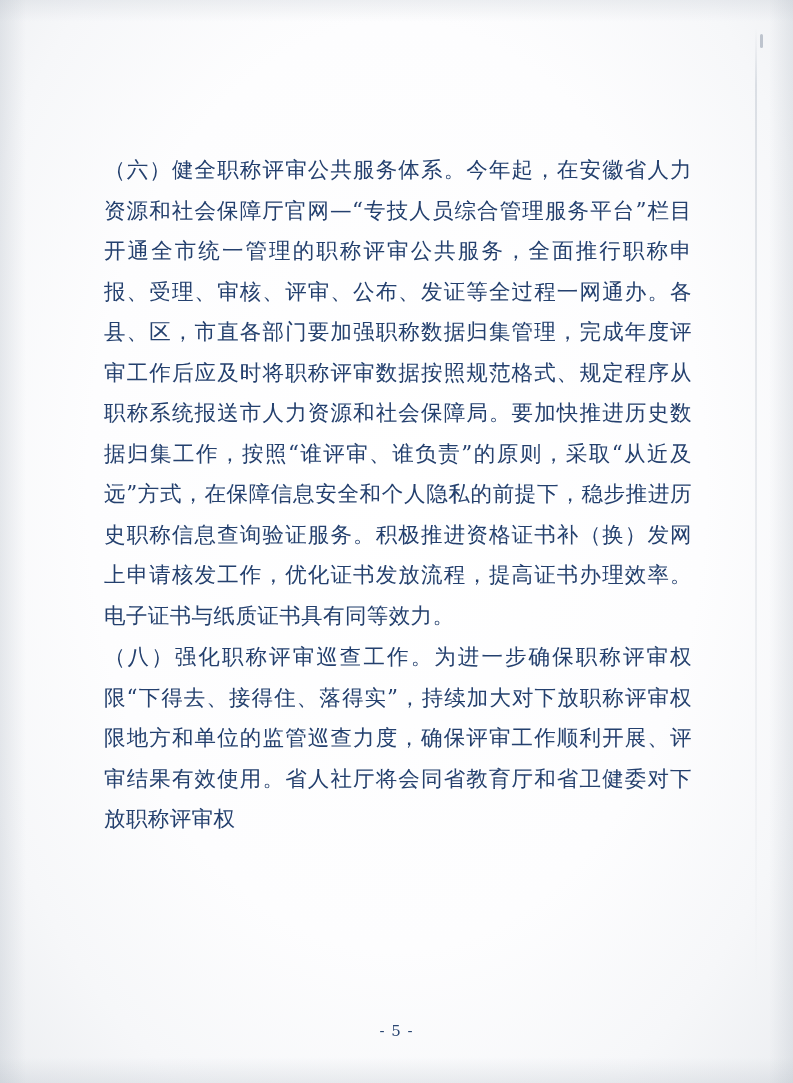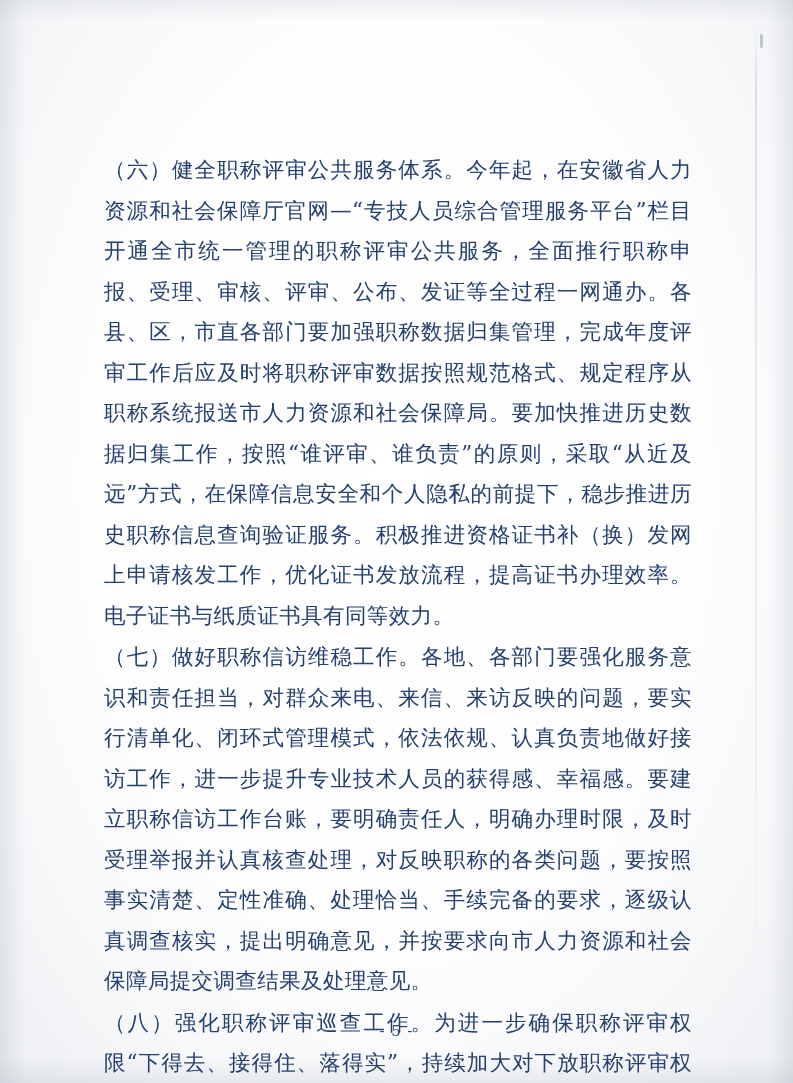--- a/index.html
+++ b/index.html
@@ -103,19 +103,18 @@
 </head>
 <body>
 
 <div class="page">
 
   <div class="scan-streak"></div>
   <div class="scan-dot"></div>
 
   <div class="content">
     <p class="para indent">（六）健全职称评审公共服务体系。今年起，在安徽省人力资源和社会保障厅官网—“专技人员综合管理服务平台”栏目开通全市统一管理的职称评审公共服务，全面推行职称申报、受理、审核、评审、公布、发证等全过程一网通办。各县、区，市直各部门要加强职称数据归集管理，完成年度评审工作后应及时将职称评审数据按照规范格式、规定程序从职称系统报送市人力资源和社会保障局。要加快推进历史数据归集工作，按照“谁评审、谁负责”的原则，采取“从近及远”方式，在保障信息安全和个人隐私的前提下，稳步推进历史职称信息查询验证服务。积极推进资格证书补（换）发网上申请核发工作，优化证书发放流程，提高证书办理效率。电子证书与纸质证书具有同等效力。</p>
-    <p class="para indent">（七）做好职称信访维稳工作。各地、各部门要强化服务意识和责任担当，对群众来电、来信、来访反映的问题，要实行清单化、闭环式管理模式，依法依规、认真负责地做好接访工作，进一步提升专业技术人员的获得感、幸福感。要建立职称信访工作台账，要明确责任人，明确办理时限，及时受理举报并认真核查处理，对反映职称的各类问题，要按照事实清楚、定性准确、处理恰当、手续完备的要求，逐级认真调查核实，提出明确意见，并按要求向市人力资源和社会保障局提交调查结果及处理意见。</p>
     <p class="para indent">（八）强化职称评审巡查工作。为进一步确保职称评审权限“下得去、接得住、落得实”，持续加大对下放职称评审权限地方和单位的监管巡查力度，确保评审工作顺利开展、评审结果有效使用。省人社厅将会同省教育厅和省卫健委对下放职称评审权</p>
   </div>
 
   <div class="footer">- 5 -</div>
 
 </div>
 
 </body></html>

